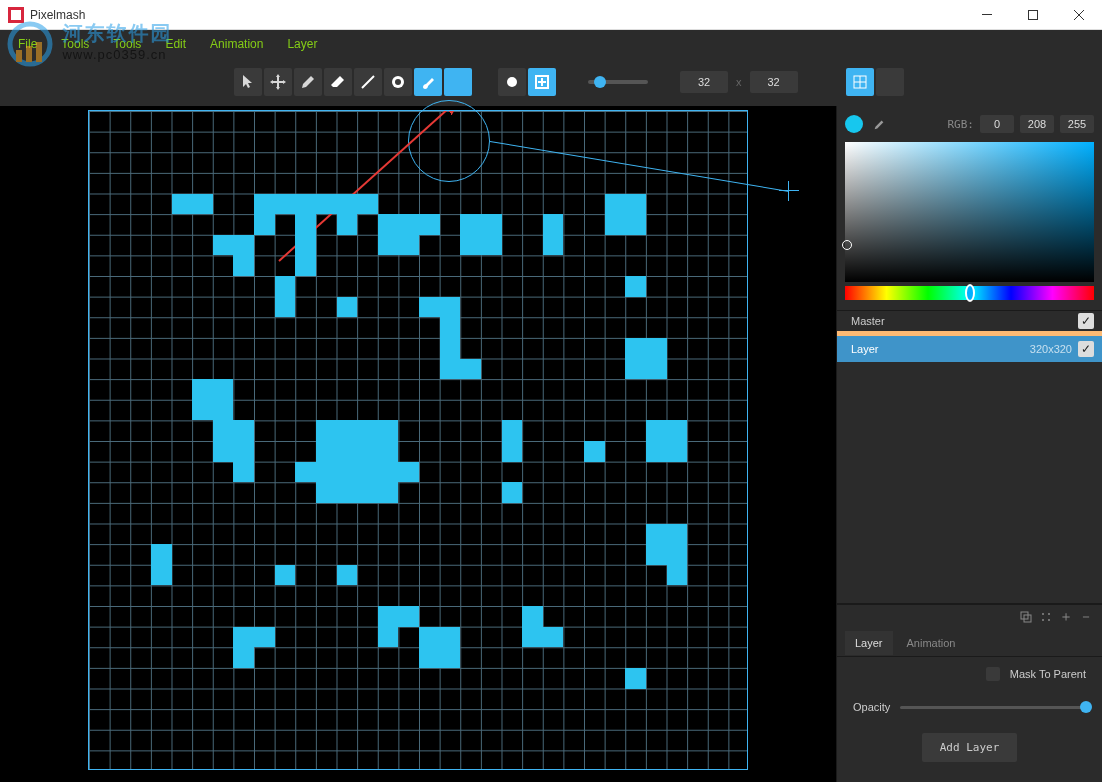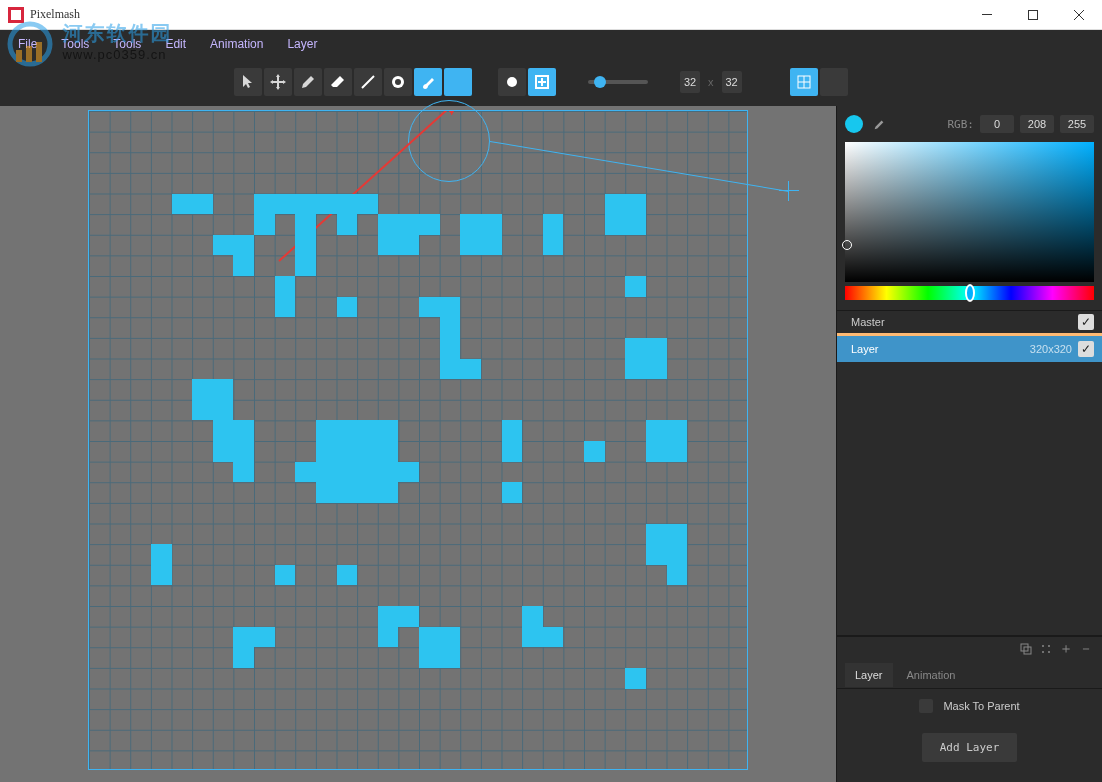--- a/index.html
+++ b/index.html
@@ -10,31 +10,31 @@
     height: 30px; background: #fff; border-bottom: 1px solid #ddd;
     display: flex; align-items: center; padding-left: 8px;
   }
   .titlebar .app-icon {
     width: 16px; height: 16px; background: #d7263d; margin-right: 6px;
     display: inline-block; position: relative;
   }
   .titlebar .app-icon::after {
     content: ""; position: absolute; inset: 3px; background: #fff;
   }
-  .titlebar .title { font-size: 12px; color: #333; font-family: Liberation Serif, serif; }
+  .titlebar .title { font-size: 12px; color: #333; }
   .titlebar .win-controls { margin-left: auto; display: flex; height: 100%; }
   .titlebar .win-btn {
     width: 46px; height: 100%; display: flex; align-items: center; justify-content: center;
     font-size: 14px; color: #333; cursor: pointer;
   }
 
   
   .menubar {
     height: 28px; background: #2b2b2b; display: flex; align-items: center; padding: 0 8px;
-    color: #c4b5fd; font-size: 12px; gap: 4px;
+    color: #84cc16; font-size: 12px; gap: 4px;
   }
   .menubar .menu-item { padding: 4px 10px; cursor: pointer; }
 
   
   .watermark {
     position: absolute; left: 6px; top: 20px; pointer-events: none; z-index: 50;
     opacity: 0.55;
   }
   .watermark .logo {
     width: 48px; height: 48px; display: inline-block; vertical-align: top;
@@ -62,29 +62,29 @@
   .tool-sep { width: 18px; }
   .tool-slider {
     width: 60px; height: 4px; background: #555; border-radius: 2px; position: relative;
     margin: 0 6px;
   }
   .tool-slider::after {
     content: ""; position: absolute; left: 6px; top: -4px; width: 12px; height: 12px;
     background: #3fb4f2; border-radius: 50%;
   }
   .tool-size-input {
-    width: 20px; height: 22px; background: #3a3a3a; color: #ddd; border: none;
+    width: 48px; height: 22px; background: #3a3a3a; color: #ddd; border: none;
     text-align: center; font-size: 11px; border-radius: 2px;
   }
   .tool-x { color: #666; font-size: 11px; margin: 0 4px; }
 
   
   .main {
     display: flex; height: calc(782px - 30px - 28px - 48px);
-    background: #737373;
+    background: #000000;
   }
   .canvas-area {
     flex: 1; position: relative; display: flex; align-items: center; justify-content: center;
   }
   .pixel-canvas {
     width: 660px; height: 660px; position: relative;
     margin-top: -8px;
     background-image:
       linear-gradient(#4a6a7a 1px, transparent 1px),
       linear-gradient(90deg, #4a6a7a 1px, transparent 1px);
@@ -150,21 +150,21 @@
     position: absolute; top: -2px; width: 10px; height: 18px; border: 2px solid #fff;
     border-radius: 50%; left: 50%; transform: translateX(-50%);
     background: #00b0ff;
   }
 
   .layers-section { margin-top: 10px; }
   .layer-row {
     display: flex; align-items: center; height: 26px; padding: 0 8px;
     font-family: monospace; font-size: 11px;
   }
-  .layer-row.master { background: #2b2b2b; border-top: 1px solid #1a1a1a; border-bottom: 3px solid #fdba74; }
+  .layer-row.master { background: #2b2b2b; border-top: 1px solid #1a1a1a; border-bottom: 5px solid #fdba74; }
   .layer-row.selected { background: #3f94c9; color: #fff; }
   .layer-row .layer-name { flex: 1; padding-left: 6px; }
   .layer-row .layer-dim { color: rgba(255,255,255,0.7); margin-right: 6px; text-align: center; }
   .layer-check {
     width: 16px; height: 16px; background: #ddd; border-radius: 2px;
     display: flex; align-items: center; justify-content: center; color: #222; font-size: 12px;
   }
 
   .bottom-section { margin-top: auto; border-top: 2px solid #1a1a1a; }
   .mini-toolbar {
@@ -447,21 +447,25 @@
               <circle cx="9" cy="9" r="1" fill="currentColor"></circle>
             </svg>
         </div>
         <div class="mini-btn">＋</div>
         <div class="mini-btn">－</div>
       </div>
       <div class="tabs">
         <div class="tab active">Layer</div>
         <div class="tab">Animation</div>
       </div>
-      <div class="prop-row" style="justify-content:center">
+      <div class="prop-row" style="justify-content:flex-end">
         <div class="prop-check"></div>
         <span>Mask To Parent</span>
       </div>
+      <div class="prop-row">
+        <span>Opacity</span>
+        <div class="opacity-slider"></div>
+      </div>
       <button class="add-effect-btn">Add Layer</button>
     </div>
 
   </div>
 </div>
 
 </body></html>

